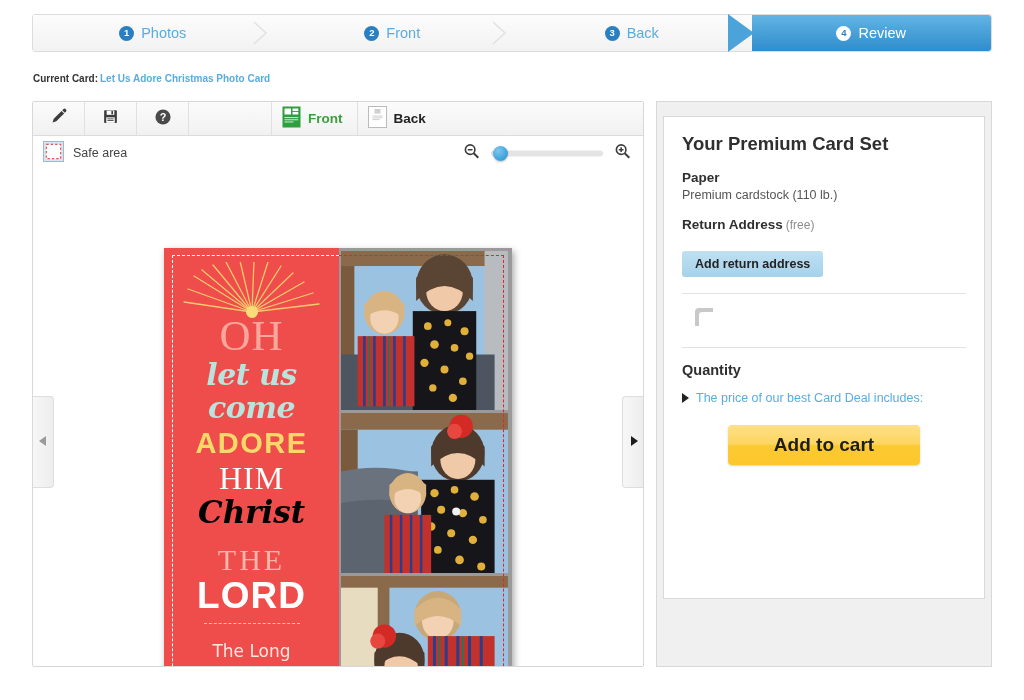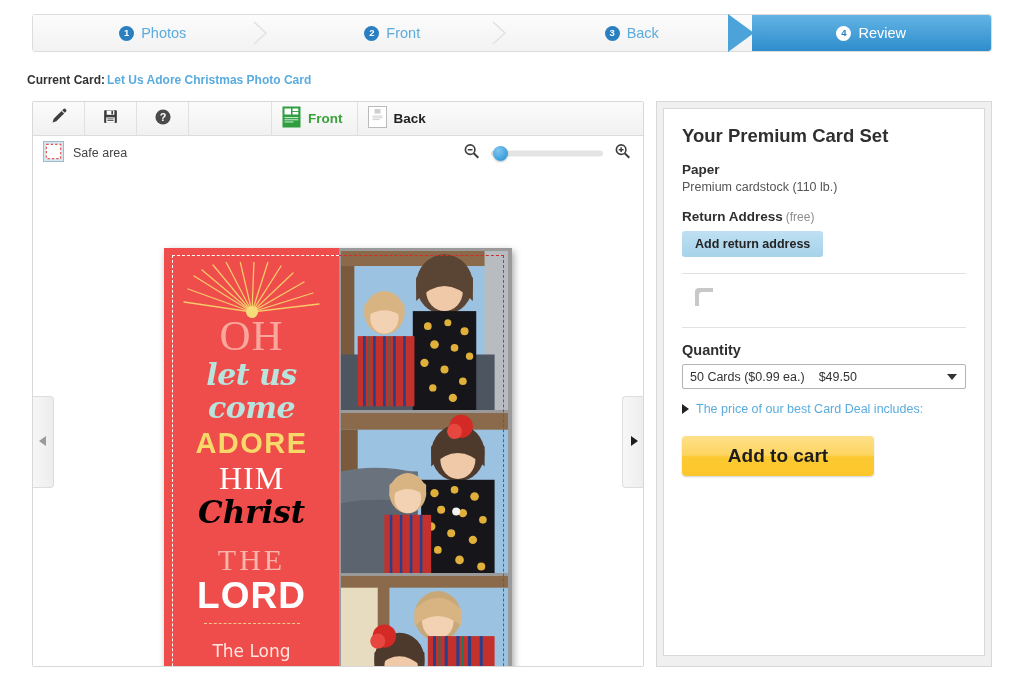--- a/index.html
+++ b/index.html
@@ -47,22 +47,22 @@
     border-radius: 0 3px 3px 0;
   }
   .step.active .step-num { background: #ffffff; color: #2a7fc0; }
   .step.active .arrowhead {
     position: absolute; left: -24px; top: -1px;
     width: 26px; height: 38px;
   }
 
   
   .current-card {
-    position: absolute; left: 27px; top: 73px;
-    font-size: 12px; font-weight: bold; color: #333;
+    position: absolute; left: 33px; top: 73px;
+    font-size: 10px; font-weight: bold; color: #333;
     white-space: nowrap;
     text-align: right;
   }
   .current-card .cc-value { color: #5aacdf; font-weight: bold; margin-left: 2px; }
 
   
   .editor-panel {
     position: absolute; left: 32px; top: 101px;
     width: 612px; height: 566px;
     background: #ffffff;
@@ -234,33 +234,33 @@
   .ph-wall { position: absolute; inset: 0; }
 
   
   .summary-outer {
     position: absolute; left: 656px; top: 101px;
     width: 336px; height: 566px;
     background: #f0f0f0;
     border: 1px solid #d8d8d8;
   }
   .summary {
-    position: absolute; left: 6px; top: 6px;
-    width: 322px; height: 548px;
+    position: absolute; left: 6px; top: 14px;
+    width: 322px; height: 483px;
     background: #ffffff;
     border: 1px solid #d9d9d9;
     padding: 16px 18px 0 18px;
   }
   .sum-title { font-size: 18.5px; font-weight: bold; color: #2f2f2f; }
   .sum-h { font-size: 13.5px; font-weight: bold; color: #2f2f2f; margin-top: 15px; }
   .sum-h .free { font-weight: normal; font-size: 12px; color: #8d8d8d; margin-left: 3px; }
   .sum-p { font-size: 12.5px; color: #555; margin-top: 3px; }
 
   .btn-return {
-    display: inline-block; margin-top: 7px;
+    display: inline-block; margin-top: 19px;
     padding: 6px 13px;
     font-size: 12.5px; font-weight: bold; color: #232323;
     background: linear-gradient(to bottom, #bfe0f2 0%, #a5d2ea 100%);
     border: none; border-radius: 3px;
     cursor: pointer;
   }
   .divider { height: 1px; background: #e2e2e2; margin: 16px 0 0; }
 
   .rounded-row { display: flex; align-items: center; gap: 12px; margin-top: 13px; padding-left: 12px; }
   .rounded-text { font-size: 13px; font-weight: bold; color: #2f2f2f; }
@@ -284,21 +284,21 @@
   }
 
   .deal-row { display: flex; align-items: center; gap: 7px; margin-top: 13px; cursor: pointer; }
   .deal-caret {
     width: 0; height: 0;
     border-top: 5px solid transparent; border-bottom: 5px solid transparent;
     border-left: 7px solid #222;
   }
   .deal-text { font-size: 12.5px; color: #5aacdf; }
 
-  .cart-wrap { display: flex; justify-content: flex-start; margin-top: 20px; }
+  .cart-wrap { display: flex; justify-content: center; margin-top: 20px; }
   .btn-cart {
     width: 192px; height: 40px;
     background: linear-gradient(to bottom, #fde08a 0%, #fdd55f 48%, #fcc931 52%, #fcc72c 100%);
     border: none; border-radius: 4px;
     font-size: 19px; font-weight: bold; color: #1d1d1d;
     font-family: "Liberation Sans", sans-serif;
     box-shadow: 0 1px 2px rgba(0,0,0,.18);
     cursor: pointer;
   }
 </style>
@@ -653,25 +653,20 @@
         <svg width="20" height="20" viewBox="0 0 20 20">
           <path d="M1 19 L1 5 A4 4 0 0 1 5 1 L19 1 L19 19 Z" fill="#c8c8c8"></path>
           <path d="M5 19 L5 8 A3 3 0 0 1 8 5 L19 5 L19 19 Z" fill="#ffffff"></path>
         </svg>
       </span>
     </div>
 
     <div class="divider"></div>
 
     <div class="qty-label">Quantity</div>
-    <div class="qty-select">
-      <span>50 Cards ($0.99 ea.)</span>
-      <span class="price">$49.50</span>
-      <span class="caret"></span>
-    </div>
 
     <div class="deal-row">
       <span class="deal-caret"></span>
       <span class="deal-text">The price of our best Card Deal includes:</span>
     </div>
 
     <div class="cart-wrap">
       <button class="btn-cart">Add to cart</button>
     </div>
   </div>

